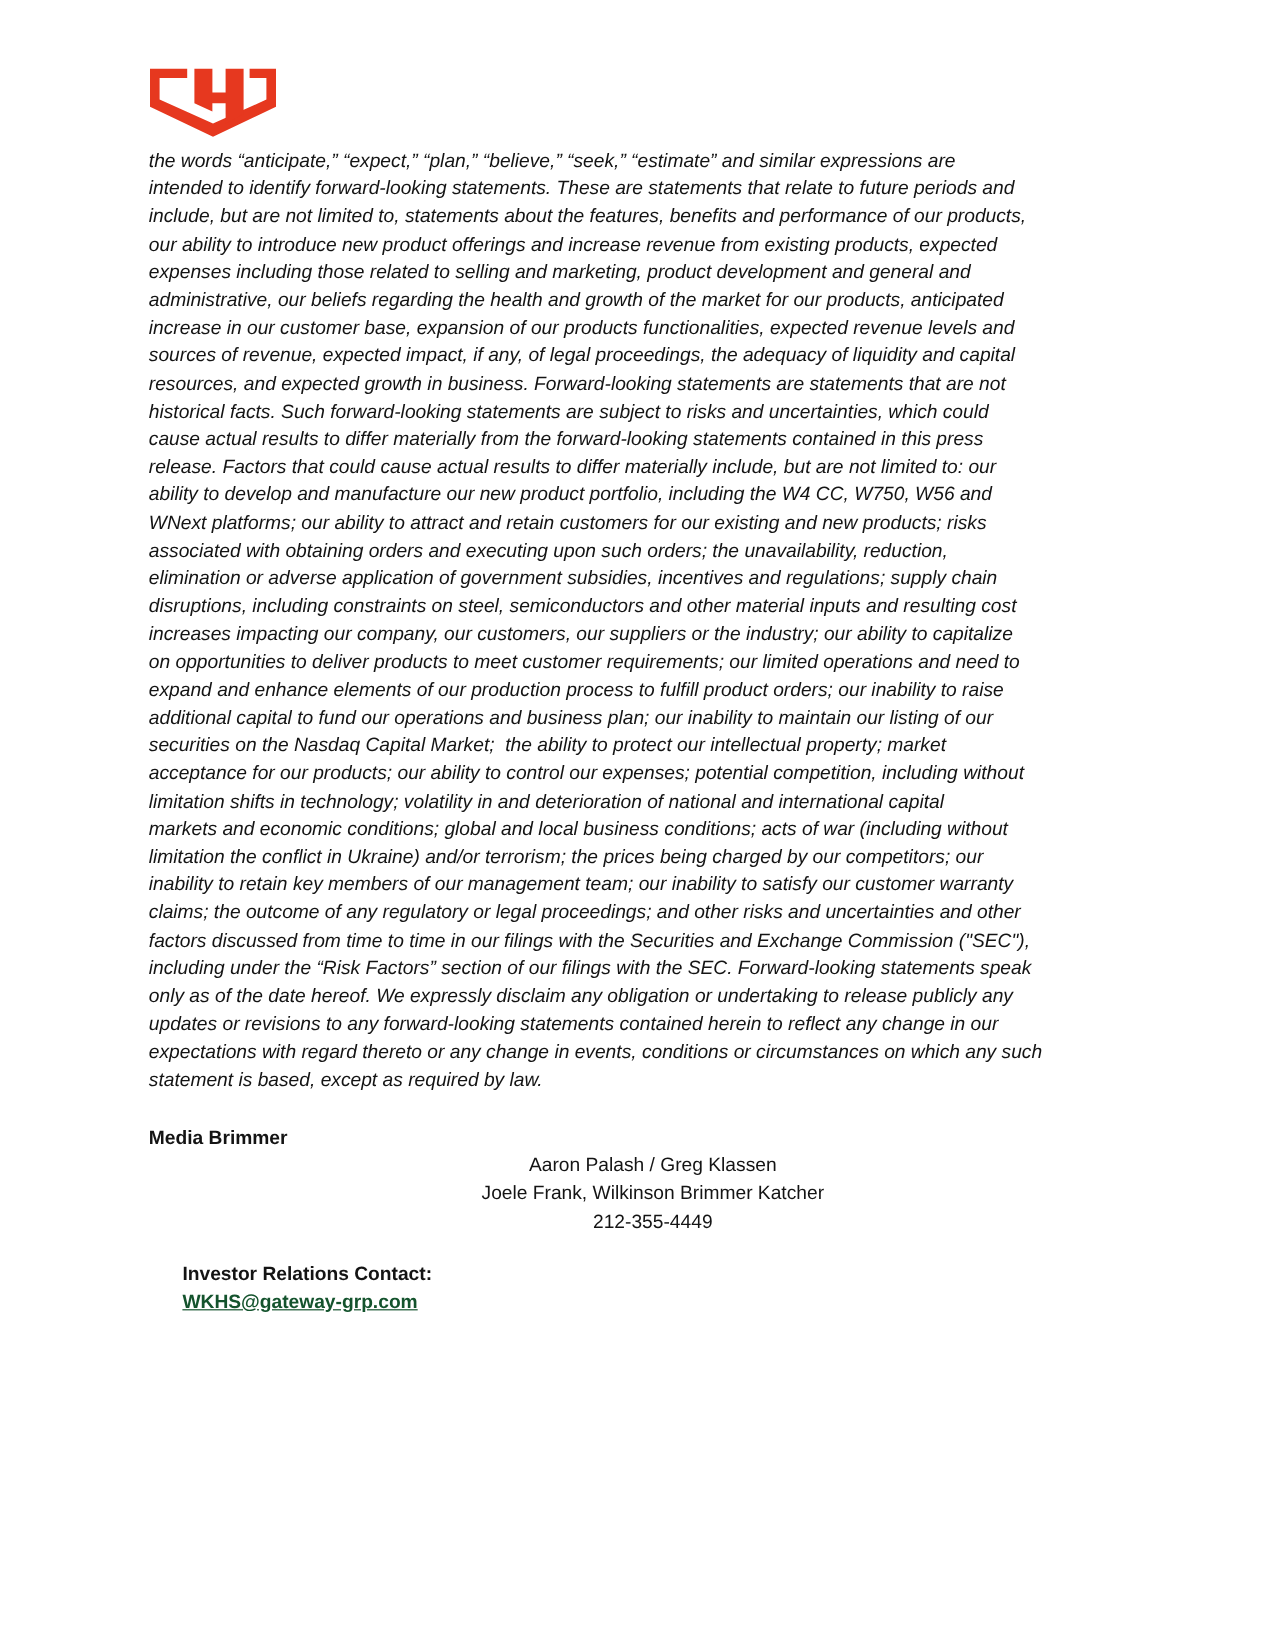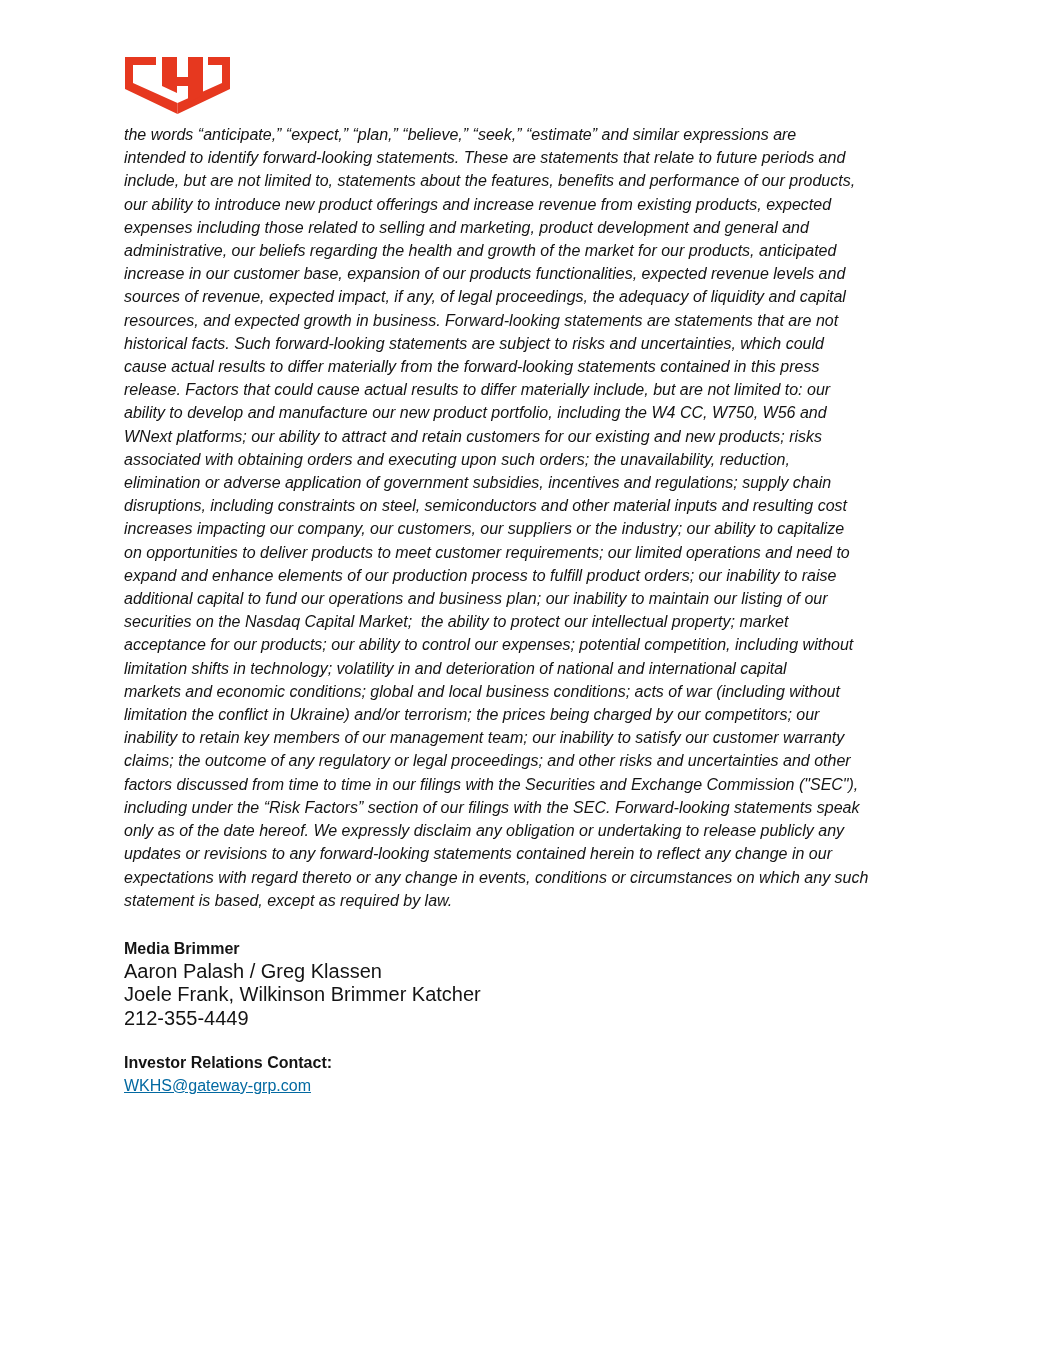--- a/index.html
+++ b/index.html
@@ -34,25 +34,26 @@
     white-space: pre;
     margin: 0;
   }
   .contact-block { margin-top: 25px; }
   .contact-heading {
     font-weight: bold;
     font-size: 16px;
     line-height: 23.2px;
   }
   .contact-lines {
-    font-size: 20px;
+    font-size: 16px;
     line-height: 23.2px;
     white-space: pre;
+    text-align: center;
   }
-  .investor-block { margin-top: 21px; }
+  .investor-block { margin-top: 21px; margin-left: 28px; }
   .email-link {
     display: inline-block;
     font-size: 16px;
     line-height: 23.2px;
     color: #0563C1;
     text-decoration: underline;
     cursor: pointer;
   }
 </style>
 </head>
@@ -109,17 +110,17 @@
 
     <div class="contact-block">
       <div class="contact-heading">Media Brimmer</div>
       <div class="contact-lines">Aaron Palash / Greg Klassen
 Joele Frank, Wilkinson Brimmer Katcher
 212-355-4449</div>
     </div>
 
     <div class="contact-block investor-block">
       <div class="contact-heading">Investor Relations Contact:</div>
-      <a class="email-link" style="color: #0369a1;">WKHS@gateway-grp.com</a>
+      <a class="email-link" style="color: #14532d; font-weight: bold;">WKHS@gateway-grp.com</a>
     </div>
 
   </div>
 </div>
 
 </body></html>

